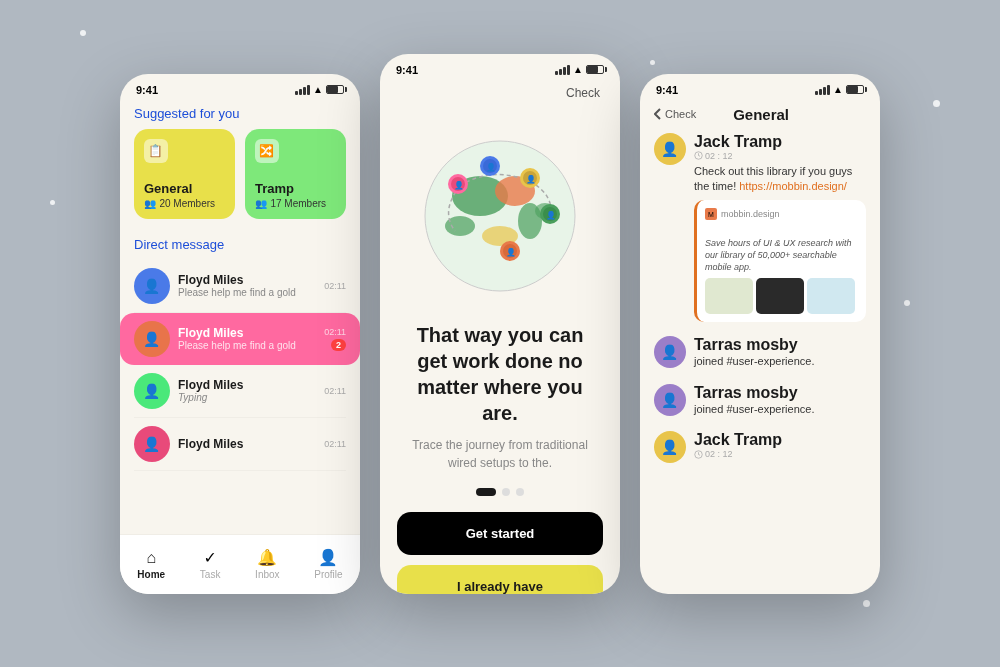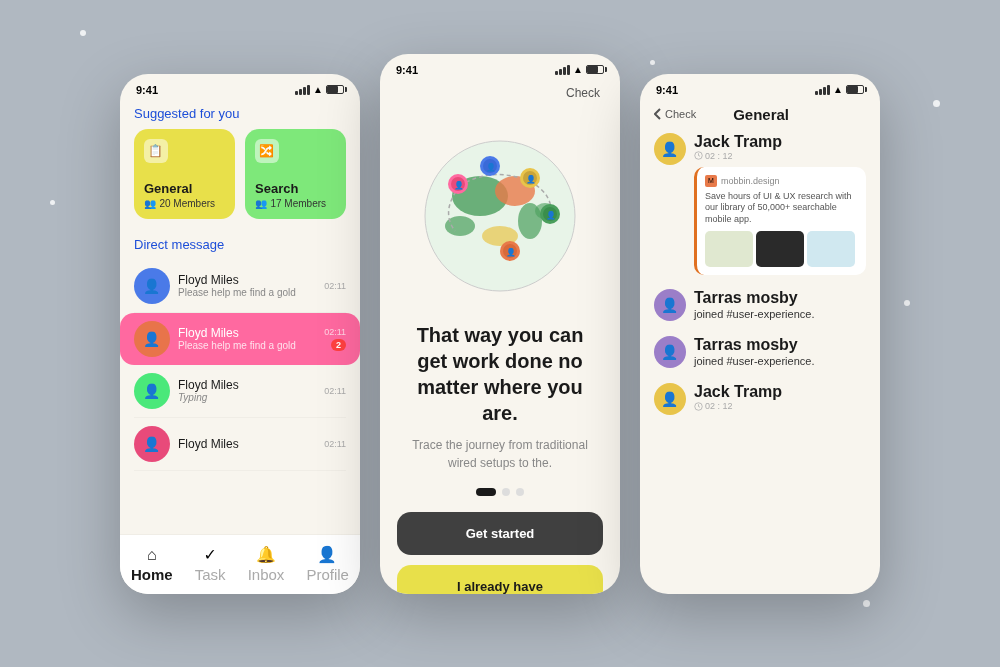--- a/index.html
+++ b/index.html
@@ -164,21 +164,21 @@
     .avatar {
       width: 36px;
       height: 36px;
       border-radius: 50%;
       overflow: hidden;
       flex-shrink: 0;
     }
     .dm-info { flex: 1; min-width: 0; }
     .dm-name {
       font-size: 12px;
-      font-weight: 400;
+      font-weight: 700;
       color: #1a1a1a;
       white-space: nowrap;
       overflow: hidden;
       text-overflow: ellipsis;
     }
     .dm-item.active .dm-name { color: white; }
     .dm-preview {
       font-size: 10px;
       color: #888;
       white-space: nowrap;
@@ -217,21 +217,21 @@
       border-top: 1px solid #f0ede6;
     }
     .nav-item {
       display: flex;
       flex-direction: column;
       align-items: center;
       gap: 2px;
       cursor: pointer;
     }
     .nav-label {
-      font-size: 15px;
+      font-size: 10px;
       color: #aaa;
     }
     .nav-label.active { color: #1a1a1a; font-weight: 700; }
     .nav-icon { font-size: 16px; }
     .nav-icon.active { color: #1a1a1a; }
 
     
     .phone-2 { background: #f8f5ee; }
     .onboarding-content {
       display: flex;
@@ -278,21 +278,21 @@
     }
     .dot {
       width: 8px;
       height: 8px;
       border-radius: 50%;
       background: #ddd;
     }
     .dot.active { background: #1a1a1a; width: 20px; border-radius: 4px; }
 
     .btn-primary {
-      background: #404040;
+      background: #000000;
       color: white;
       border: none;
       border-radius: 14px;
       padding: 14px 60px;
       font-size: 13px;
       font-weight: 600;
       cursor: pointer;
       width: 86%;
       margin-bottom: 10px;
     }
@@ -377,20 +377,21 @@
     .link-preview-title {
       font-size: 10px;
       font-weight: 700;
       color: #e07020;
     }
     .link-preview-desc {
       font-size: 9px;
       color: #555;
       margin-top: 4px;
       line-height: 1.3;
+      font-style: italic;
     }
     .link-preview-imgs {
       display: flex;
       gap: 3px;
       margin-top: 5px;
     }
     .link-img-thumb {
       width: 48px;
       height: 36px;
       background: #e0e0e0;
@@ -449,21 +450,21 @@
     <div class="card-general">
       <div class="card-icon">📋</div>
       <div class="card-name">General</div>
       <div class="card-members">
         <span>👥</span>
         <span>20 Members</span>
       </div>
     </div>
     <div class="card-random">
       <div class="card-icon">🔀</div>
-      <div class="card-name">Search</div>
+      <div class="card-name">Tramp</div>
       <div class="card-members">
         <span>👥</span>
         <span>17 Members</span>
       </div>
     </div>
   </div>
 
   <div class="section-title">Direct message</div>
   <div class="dm-list">
 
@@ -645,23 +646,26 @@
       <div class="msg-avatar" style="background:#e8c44a;display:flex;align-items:center;justify-content:center;font-size:14px;">👤</div>
       <div class="msg-body">
         <div class="msg-author">Jack Tramp</div>
         <div class="msg-time-inline">
           <svg width="9" height="9" viewBox="0 0 24 24" fill="none" stroke="#aaa" stroke-width="2">
               <circle cx="12" cy="12" r="10"></circle>
               <polyline points="12 6 12 12 16 14"></polyline>
             </svg>
           <span>02 : 12</span>
         </div>
+        <div class="msg-text">
+          Check out this library if you guys the time! <a class="msg-link">https://mobbin.design/</a>
+        </div>
 
         <div class="link-preview">
-          <div style="display:flex;align-items:center;gap:4px;margin-bottom:4px;">
+          <div style="display:flex;align-items:center;gap:4px;margin-bottom:18px;">
             <div style="width:12px;height:12px;background:#e87a4a;border-radius:2px;flex-shrink:0;display:flex;align-items:center;justify-content:center;font-size:7px;">M</div>
             <span style="font-size:9px;color:#888;">mobbin.design</span>
           </div>
           <div class="link-preview-desc">Save hours of UI &amp; UX research with our library of 50,000+ searchable mobile app.</div>
           <div class="link-preview-imgs">
             <div class="link-img-thumb" style="background:#e0e8d0;"></div>
             <div class="link-img-thumb" style="background:#2a2a2a;"></div>
             <div class="link-img-thumb" style="background:#d0e8f0;"></div>
           </div>
         </div>

